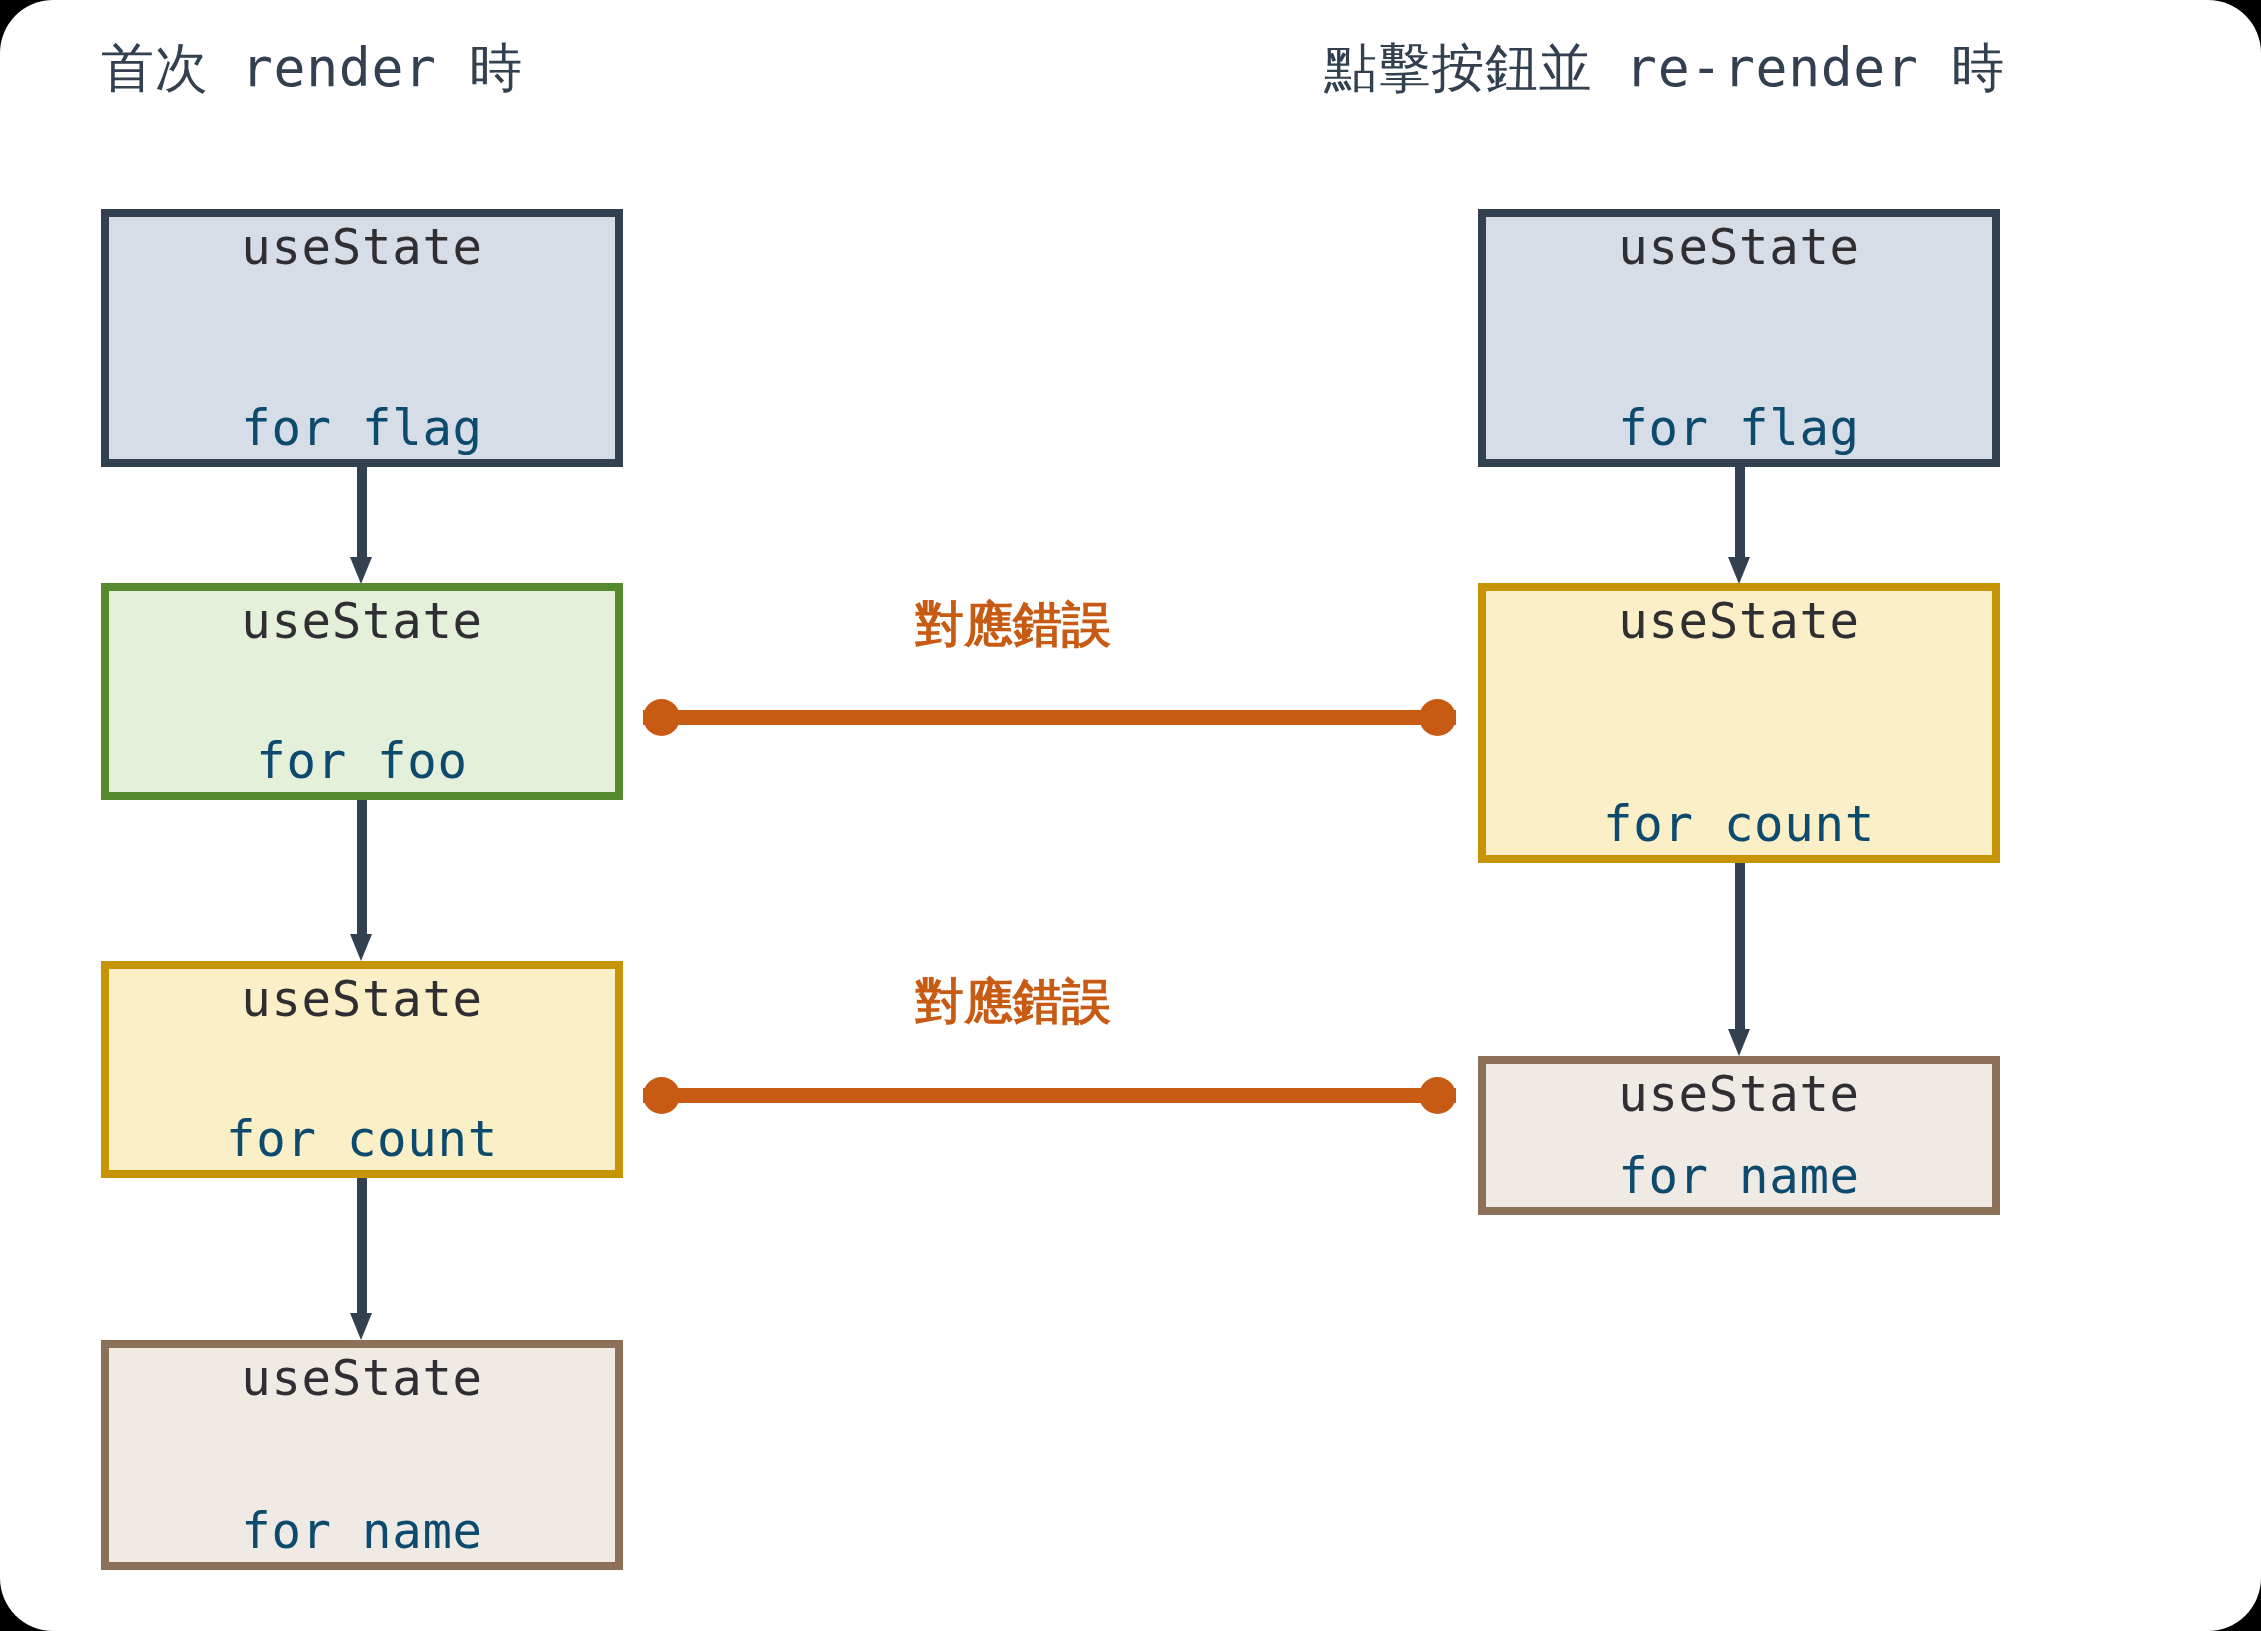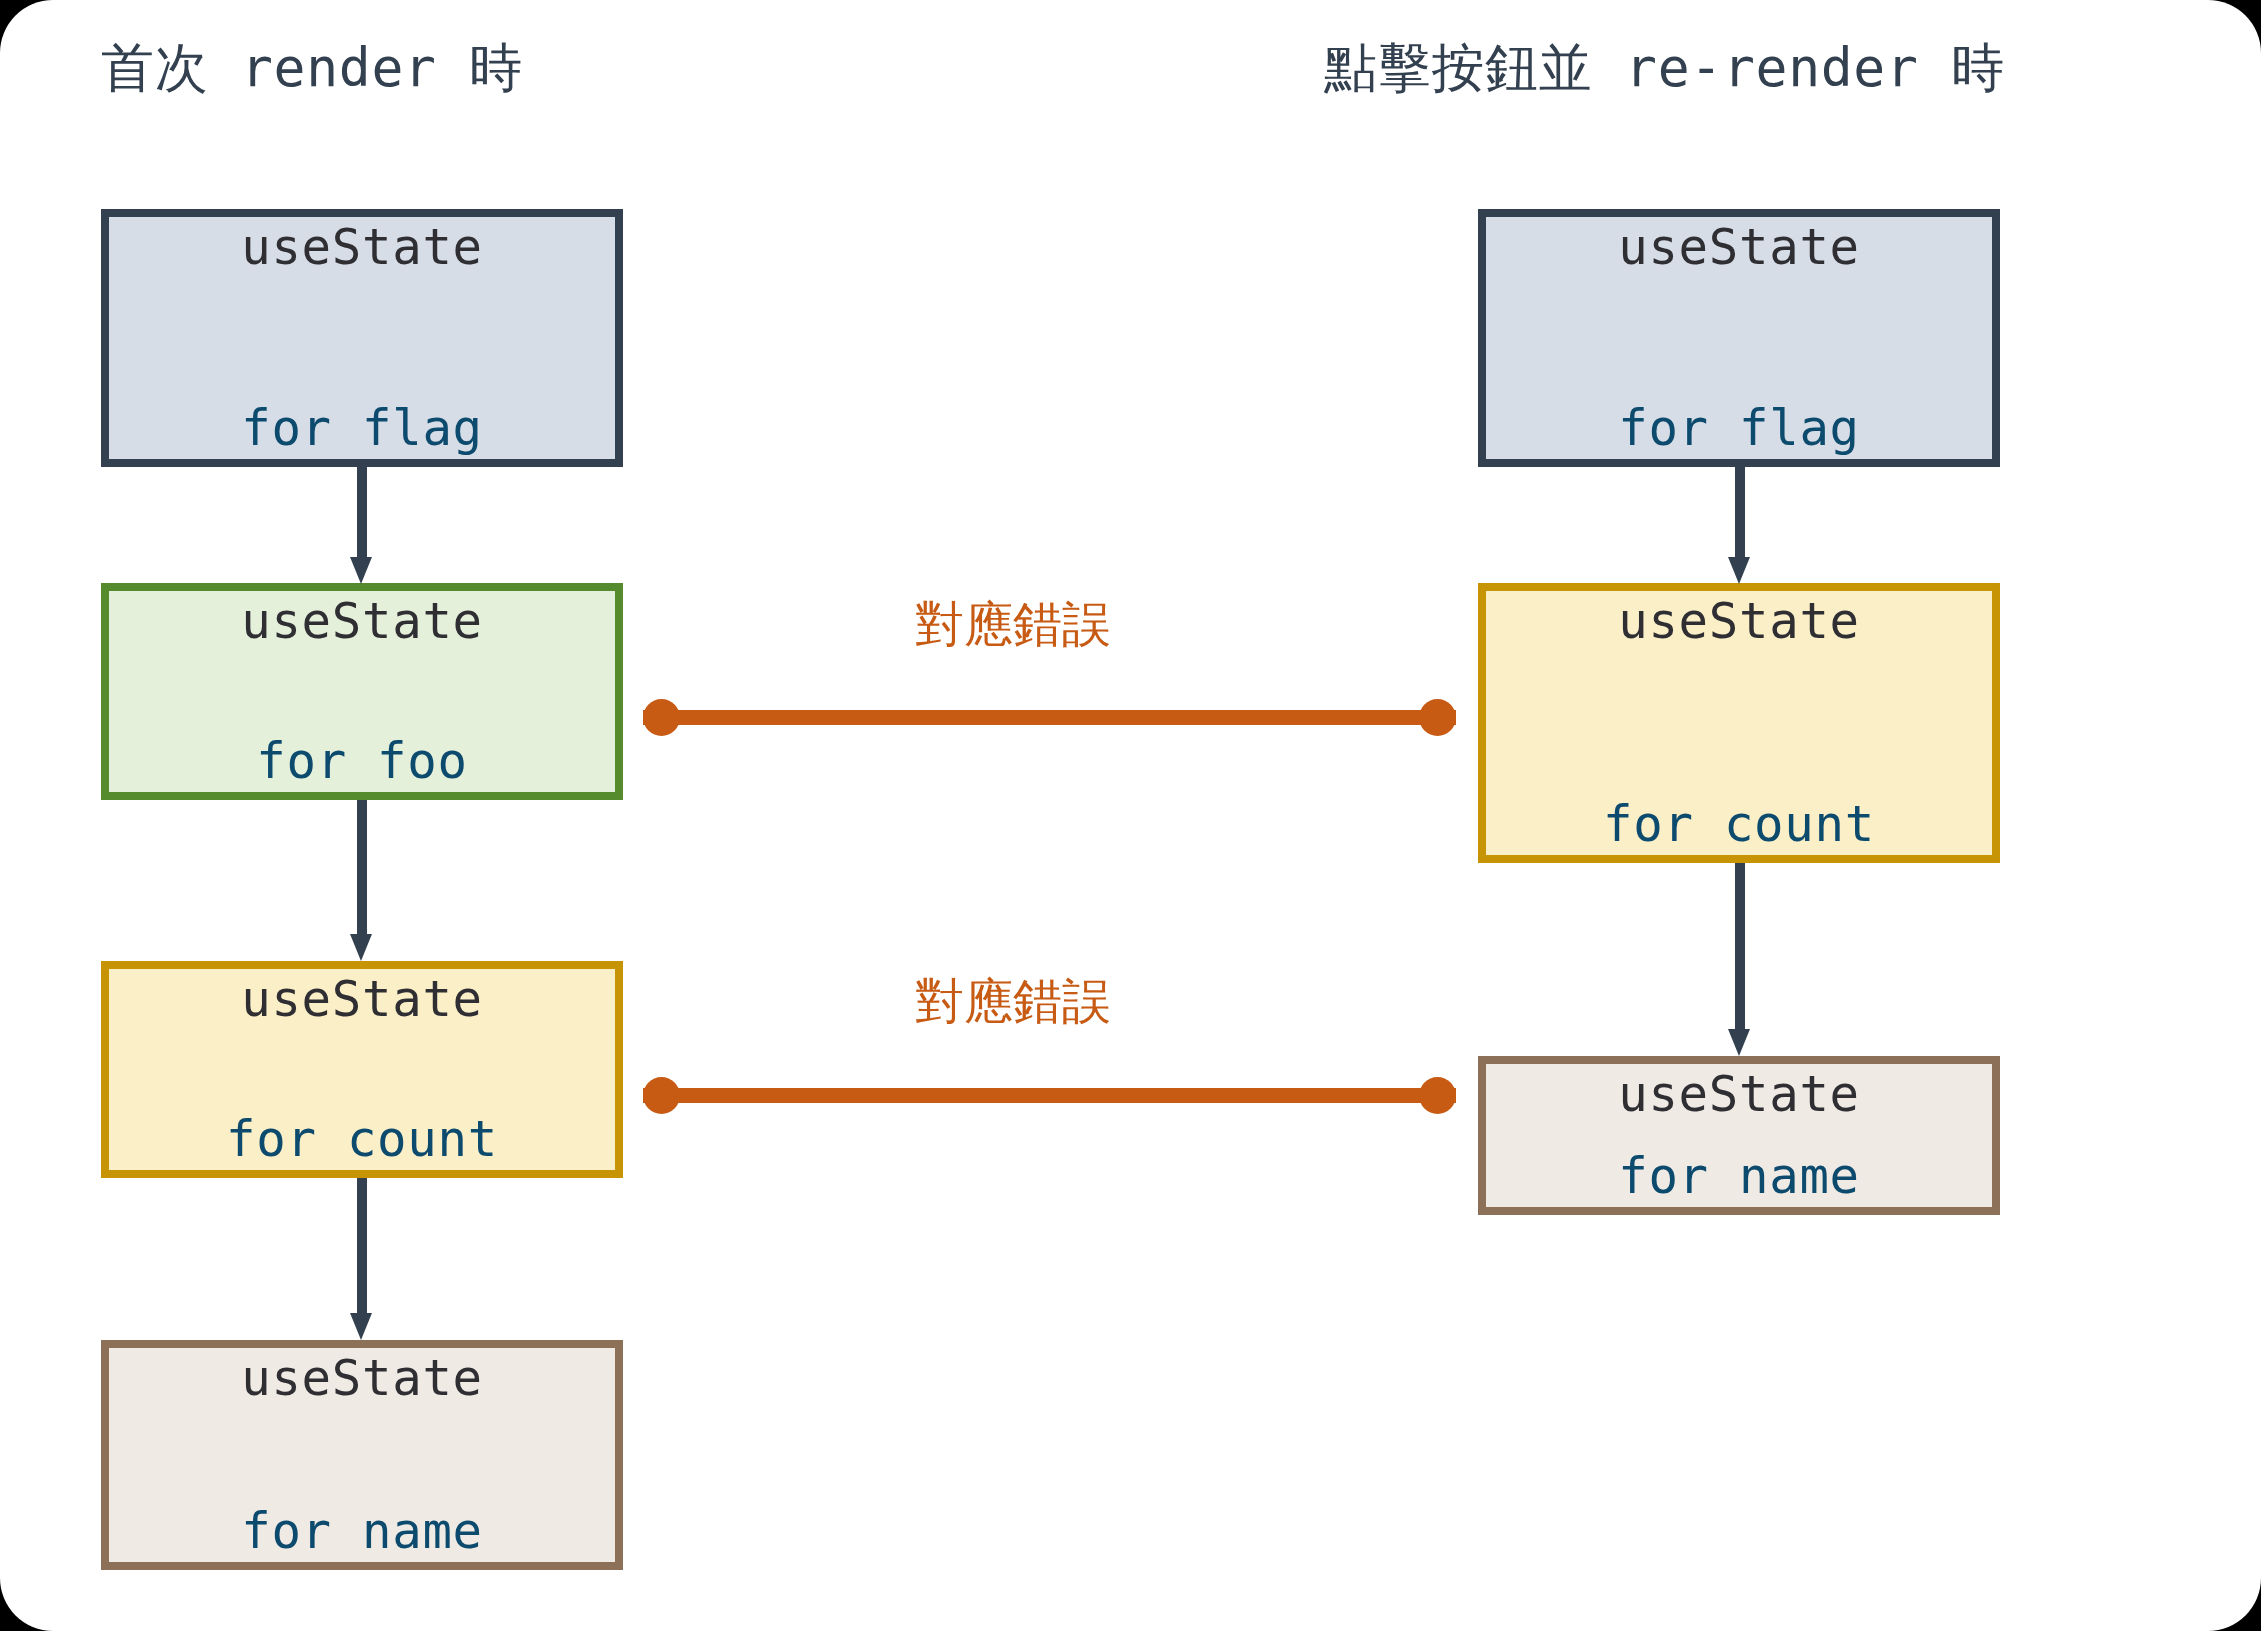--- a/index.html
+++ b/index.html
@@ -104,21 +104,21 @@
     border-radius: 50%;
     background: #c75b14;
   }
   .connector .dot.left  { left: 0; }
   .connector .dot.right { right: 0; }
 
   .connector-label {
     position: absolute;
     color: #c75b14;
     font-family: "DejaVu Sans", sans-serif;
-    font-weight: normal;
+    font-weight: bold;
     font-size: 49px;
     line-height: 1;
     white-space: nowrap;
   }
 </style>
 </head>
 <body>
 
 <div id="canvas">
 

